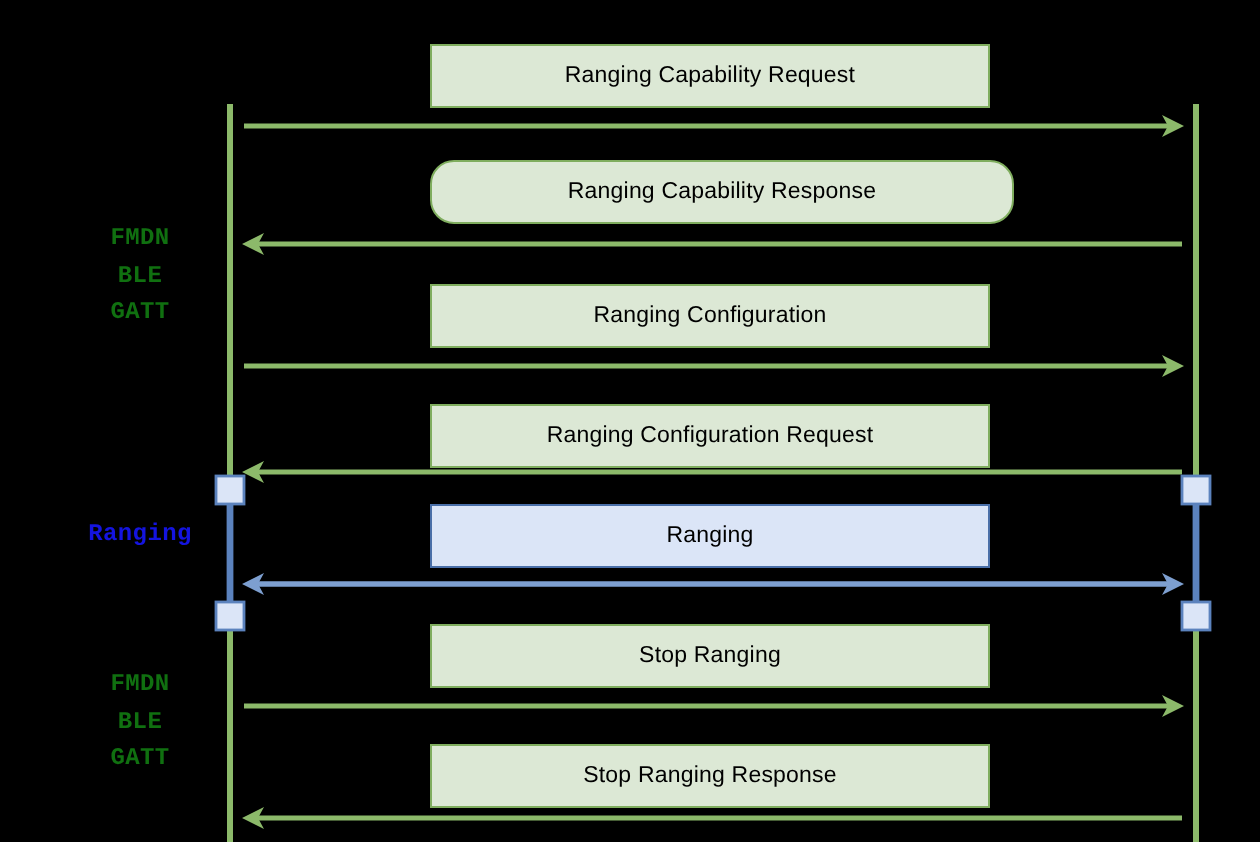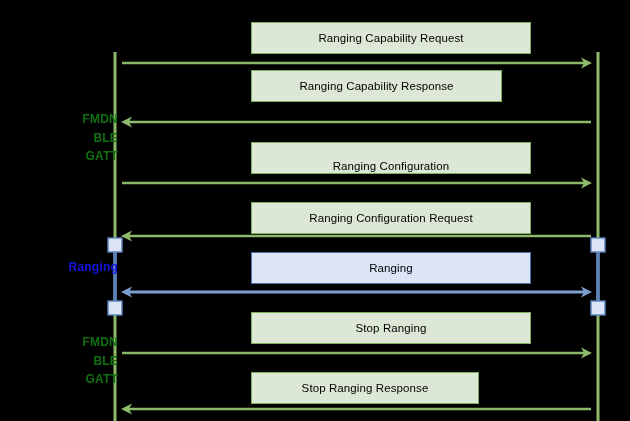--- a/index.html
+++ b/index.html
@@ -29,39 +29,39 @@
   .msg-box {
     position: absolute;
     box-sizing: border-box;
     display: flex;
     align-items: center;
     justify-content: center;
     font-size: 11.5px;
     line-height: 1.1;
     color: #000000;
     letter-spacing: 0.1px;
-    margin-left: 36px;
   }
   .msg-box.green {
     background: #dce8d5;
     border: 1px solid #7fad5e;
   }
   .msg-box.blue {
     background: #dbe5f7;
     border: 1px solid #4a6fa8;
   }
   .side-label {
     position: absolute;
     box-sizing: border-box;
-    text-align: right;
+    text-align: center;
     font-size: 12px;
     font-weight: bold;
     line-height: 1.55;
     letter-spacing: 0.2px;
     white-space: pre-line;
+    font-family: Liberation Mono, monospace;
   }
   .side-label.green {
     color: #107010;
   }
   .side-label.blue {
     color: #1414e0;
   }
 </style>
 </head>
 <body>
@@ -109,36 +109,36 @@
         <line x1="598" y1="245" x2="598" y2="308" stroke="#5b82bd" stroke-width="3.4"></line>
         <rect x="591" y="238" width="14" height="14" fill="#dbe5f7" stroke="#5b82bd" stroke-width="1.4"></rect>
         <rect x="591" y="301" width="14" height="14" fill="#dbe5f7" stroke="#5b82bd" stroke-width="1.4"></rect>
       </g>
     </svg>
 
   <div id="overlay-layer">
       <div class="msg-box green" style="left: 215px; top: 22px; width: 280px; height: 32px;">
         <span>Ranging Capability Request</span>
       </div>
-      <div class="msg-box green" style="left: 215px; top: 70px; width: 251px; height: 32px;">
+      <div class="msg-box green" style="left: 215px; top: 80px; width: 292px; height: 32px; border-radius: 12px;">
         <span>Ranging Capability Response</span>
       </div>
-      <div class="msg-box green" style="left: 215px; top: 142px; width: 280px; height: 32px; align-items: flex-end;">
+      <div class="msg-box green" style="left: 215px; top: 142px; width: 280px; height: 32px;">
         <span>Ranging Configuration</span>
       </div>
       <div class="msg-box green" style="left: 215px; top: 202px; width: 280px; height: 32px;">
         <span>Ranging Configuration Request</span>
       </div>
       <div class="msg-box blue" style="left: 215px; top: 252px; width: 280px; height: 32px;">
         <span>Ranging</span>
       </div>
       <div class="msg-box green" style="left: 215px; top: 312px; width: 280px; height: 32px; text-align: right;">
         <span>Stop Ranging</span>
       </div>
-      <div class="msg-box green" style="left: 215px; top: 372px; width: 228px; height: 32px; justify-content: center;">
+      <div class="msg-box green" style="left: 215px; top: 372px; width: 280px; height: 32px; justify-content: center;">
         <span>Stop Ranging Response</span>
       </div>
       <div class="side-label green" style="left: 22px; top: 110px; width: 96px;">FMDN
 BLE
 GATT</div>
       <div class="side-label blue" style="left: 22px; top: 258px; width: 96px;">Ranging</div>
       <div class="side-label green" style="left: 22px; top: 333px; width: 96px;">FMDN
 BLE
 GATT</div>
     </div>

